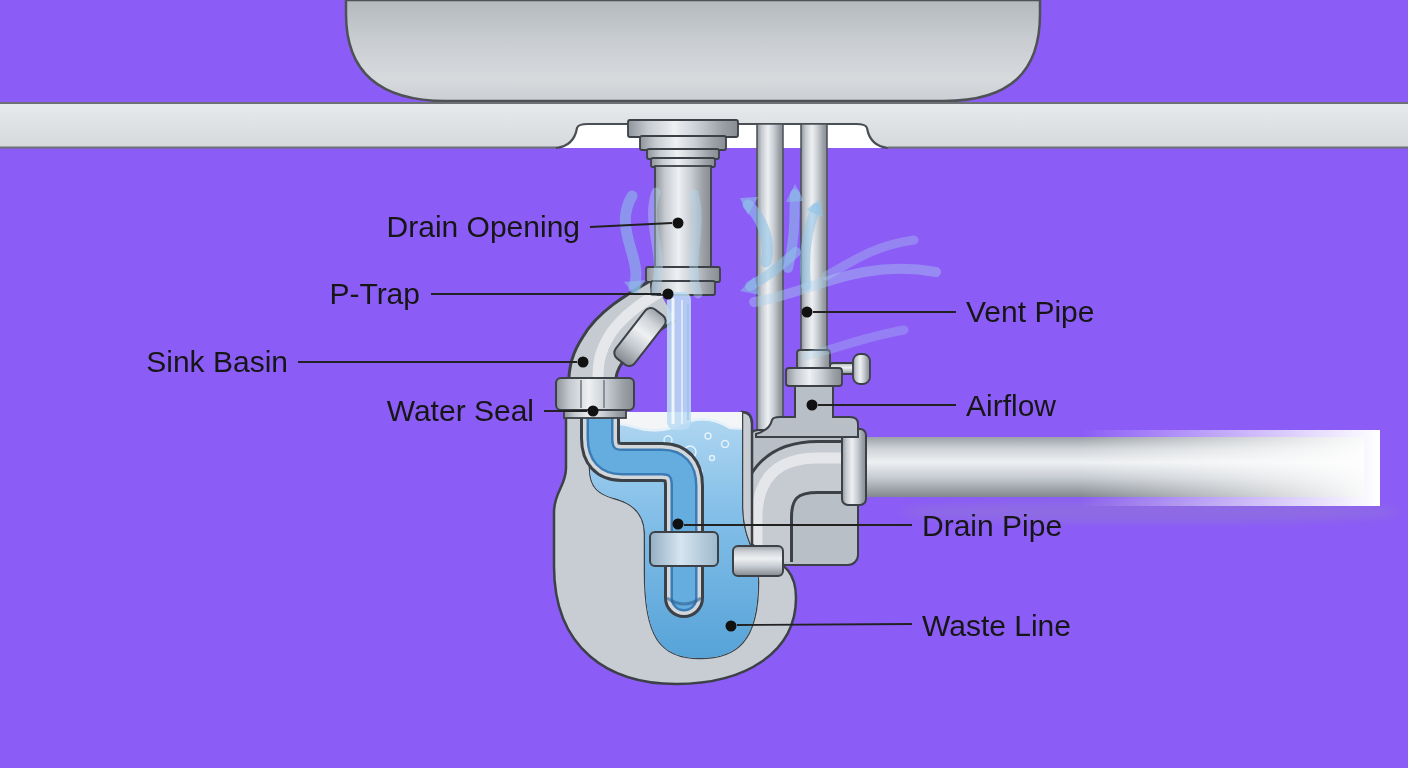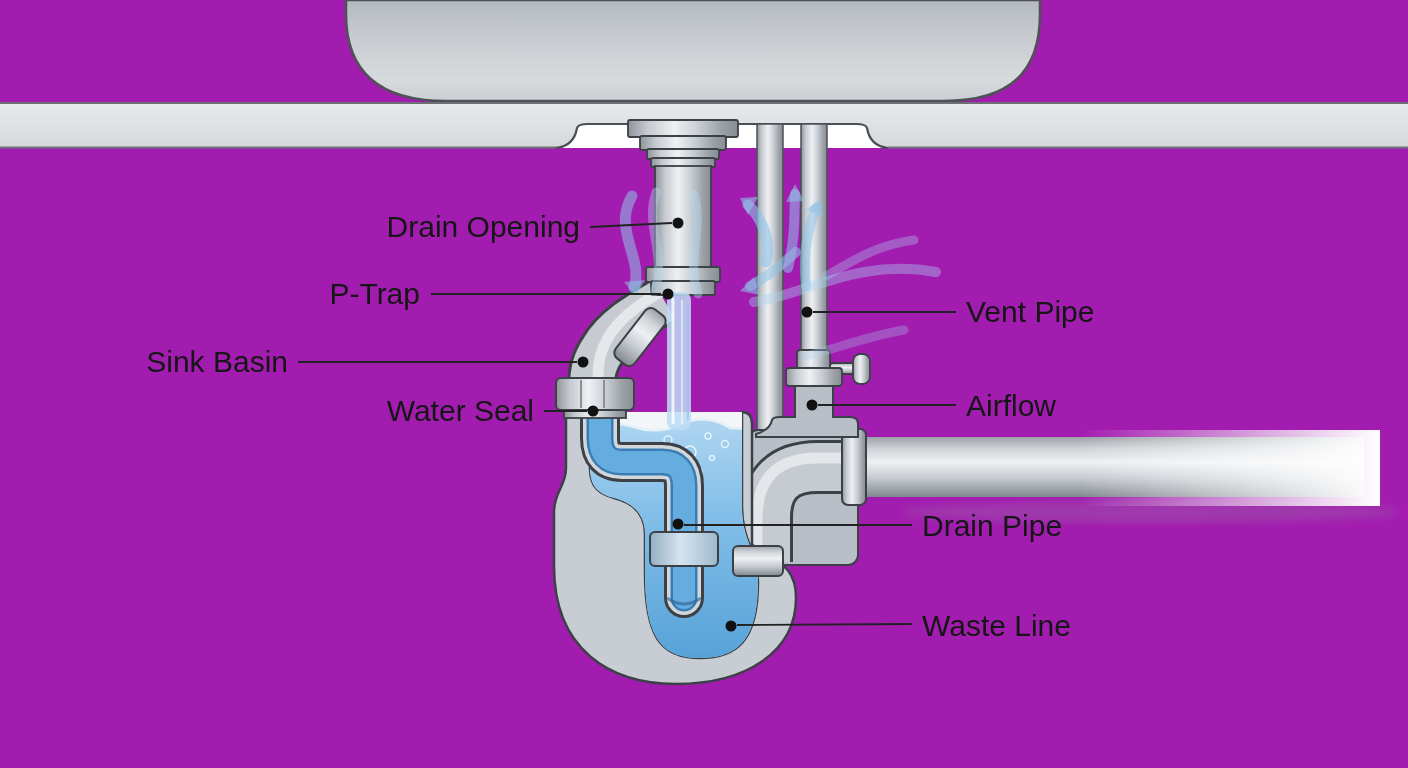--- a/index.html
+++ b/index.html
@@ -1,16 +1,16 @@
 <!DOCTYPE html>
 <html><head>
 <meta charset="utf-8">
 <style>
   html,body{margin:0;padding:0;background:#fff;}
-  .stage{position:relative;width:1408px;height:768px;background:#a21caf;overflow:hidden;}
+  .stage{position:relative;width:1408px;height:768px;background:#8b5cf6;overflow:hidden;}
   svg{position:absolute;inset:0;display:block;}
   .ltext{font-family:"Liberation Sans",sans-serif;font-size:30px;font-weight:400;fill:#161616;}
   .leader{stroke:#222222;stroke-width:1.8;fill:none;}
   .dot{fill:#111111;stroke:none;}
   .arrow{fill:none;stroke-linecap:round;}
 </style>
 </head>
 <body>
 
 <div class="stage">

